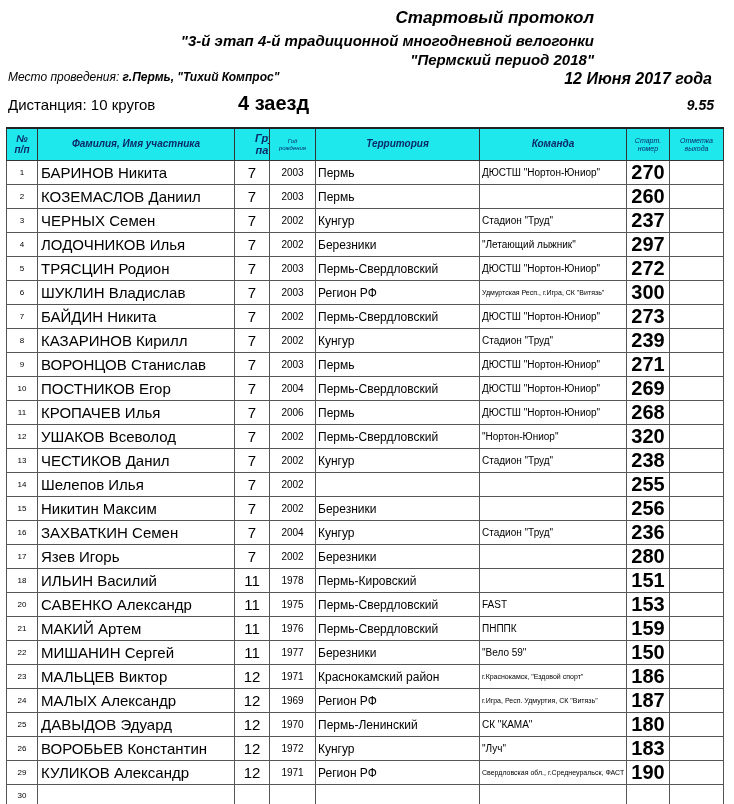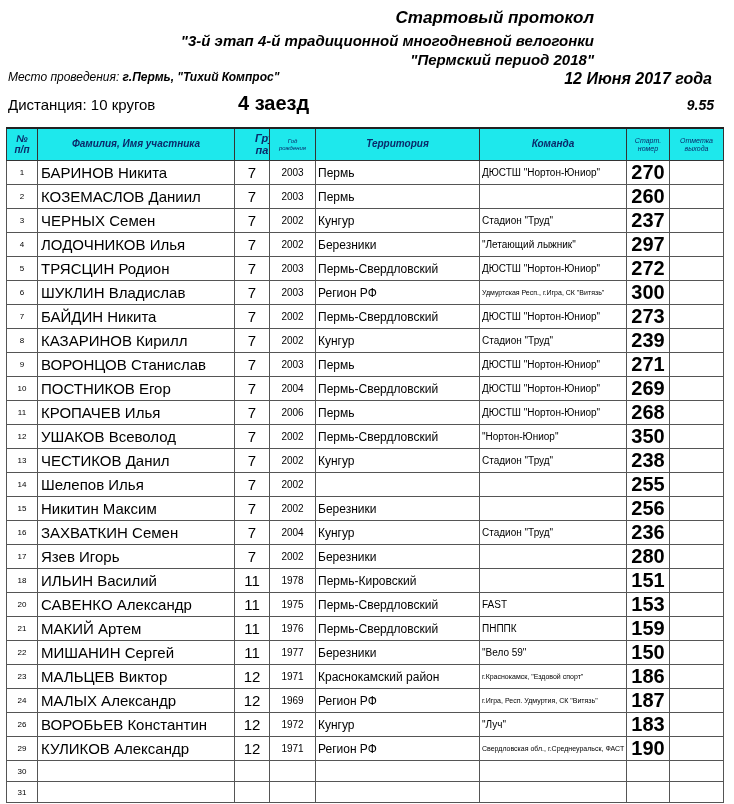--- a/index.html
+++ b/index.html
@@ -187,21 +187,21 @@
         <td class="c-start">268</td>
         <td class="c-mark"></td>
       </tr>
       <tr>
         <td class="c-no">12</td>
         <td class="c-name">УШАКОВ Всеволод</td>
         <td class="c-grp">7</td>
         <td class="c-year">2002</td>
         <td class="c-terr">Пермь-Свердловский</td>
         <td class="c-team">"Нортон-Юниор"</td>
-        <td class="c-start">350</td>
+        <td class="c-start">320</td>
         <td class="c-mark"></td>
       </tr>
       <tr>
         <td class="c-no">13</td>
         <td class="c-name">ЧЕСТИКОВ Данил</td>
         <td class="c-grp">7</td>
         <td class="c-year">2002</td>
         <td class="c-terr">Кунгур</td>
         <td class="c-team">Стадион "Труд"</td>
         <td class="c-start">238</td>
@@ -301,20 +301,30 @@
         <td class="c-no">24</td>
         <td class="c-name">МАЛЫХ Александр</td>
         <td class="c-grp">12</td>
         <td class="c-year">1969</td>
         <td class="c-terr">Регион РФ</td>
         <td class="c-team small">г.Игра, Респ. Удмуртия, СК "Витязь"</td>
         <td class="c-start">187</td>
         <td class="c-mark"></td>
       </tr>
       <tr>
+        <td class="c-no">25</td>
+        <td class="c-name">ДАВЫДОВ Эдуард</td>
+        <td class="c-grp">12</td>
+        <td class="c-year">1970</td>
+        <td class="c-terr">Пермь-Ленинский</td>
+        <td class="c-team">СК "КАМА"</td>
+        <td class="c-start">180</td>
+        <td class="c-mark"></td>
+      </tr>
+      <tr>
         <td class="c-no">26</td>
         <td class="c-name">ВОРОБЬЕВ Константин</td>
         <td class="c-grp">12</td>
         <td class="c-year">1972</td>
         <td class="c-terr">Кунгур</td>
         <td class="c-team">"Луч"</td>
         <td class="c-start">183</td>
         <td class="c-mark"></td>
       </tr>
       <tr>

